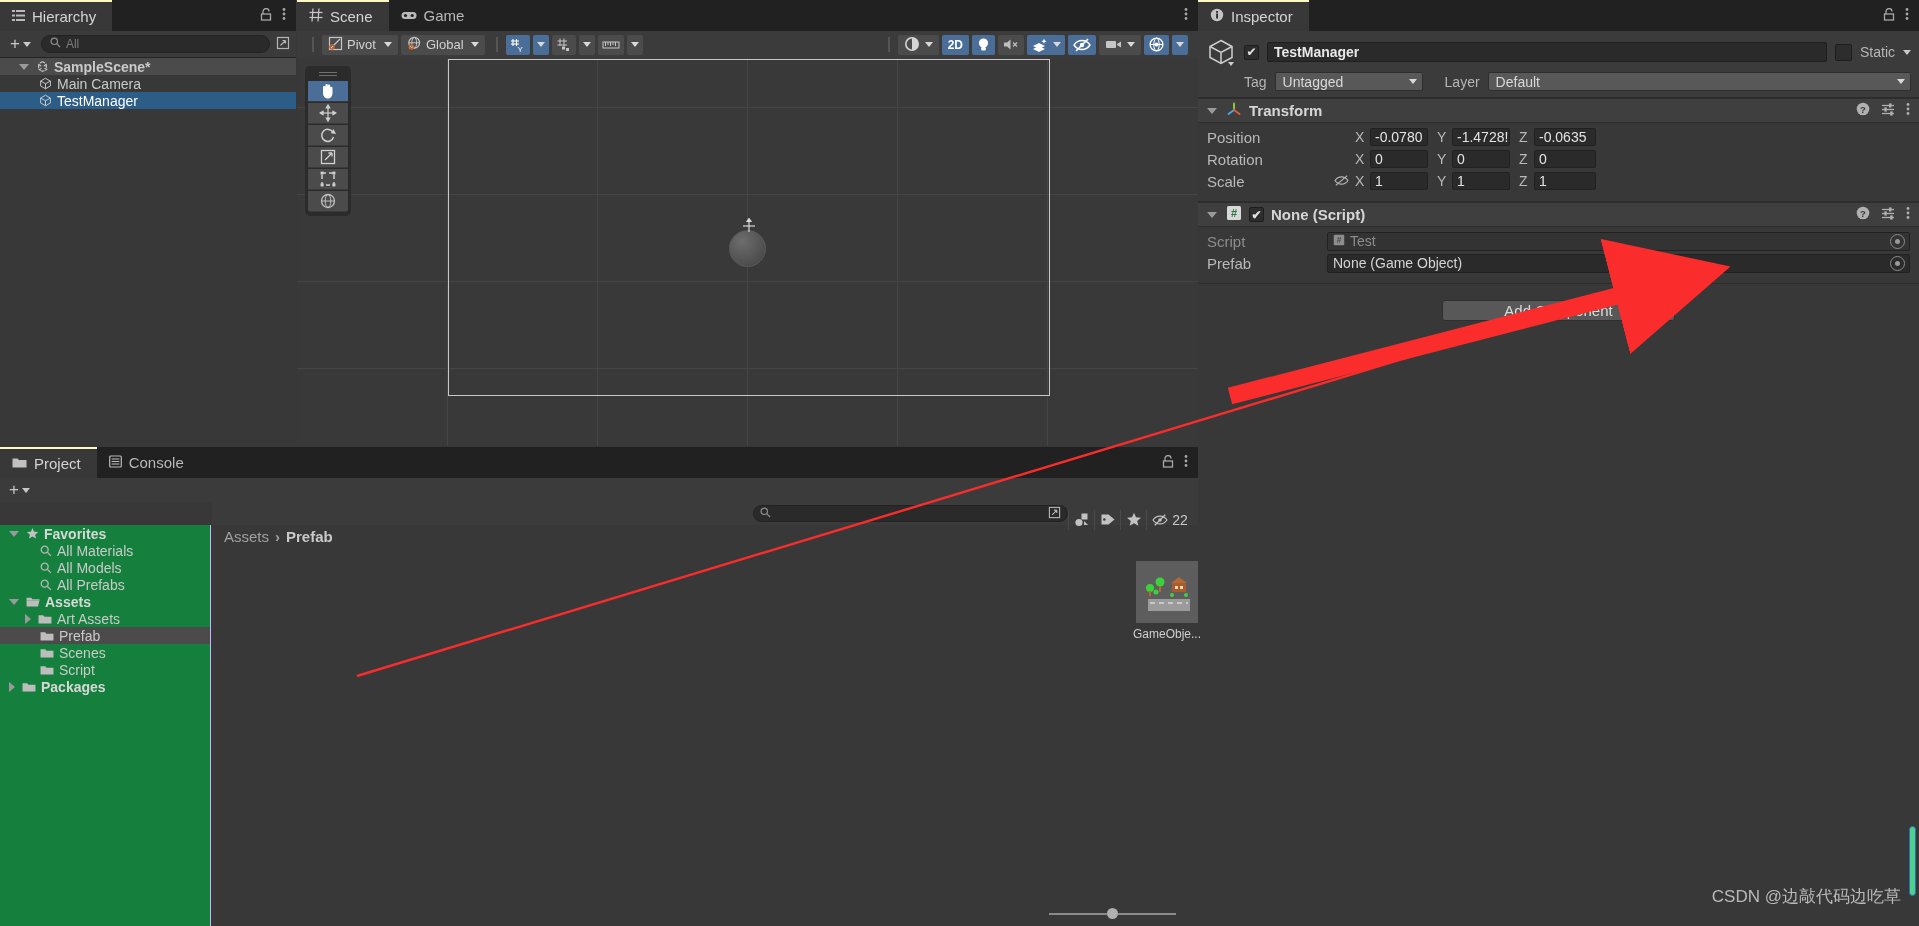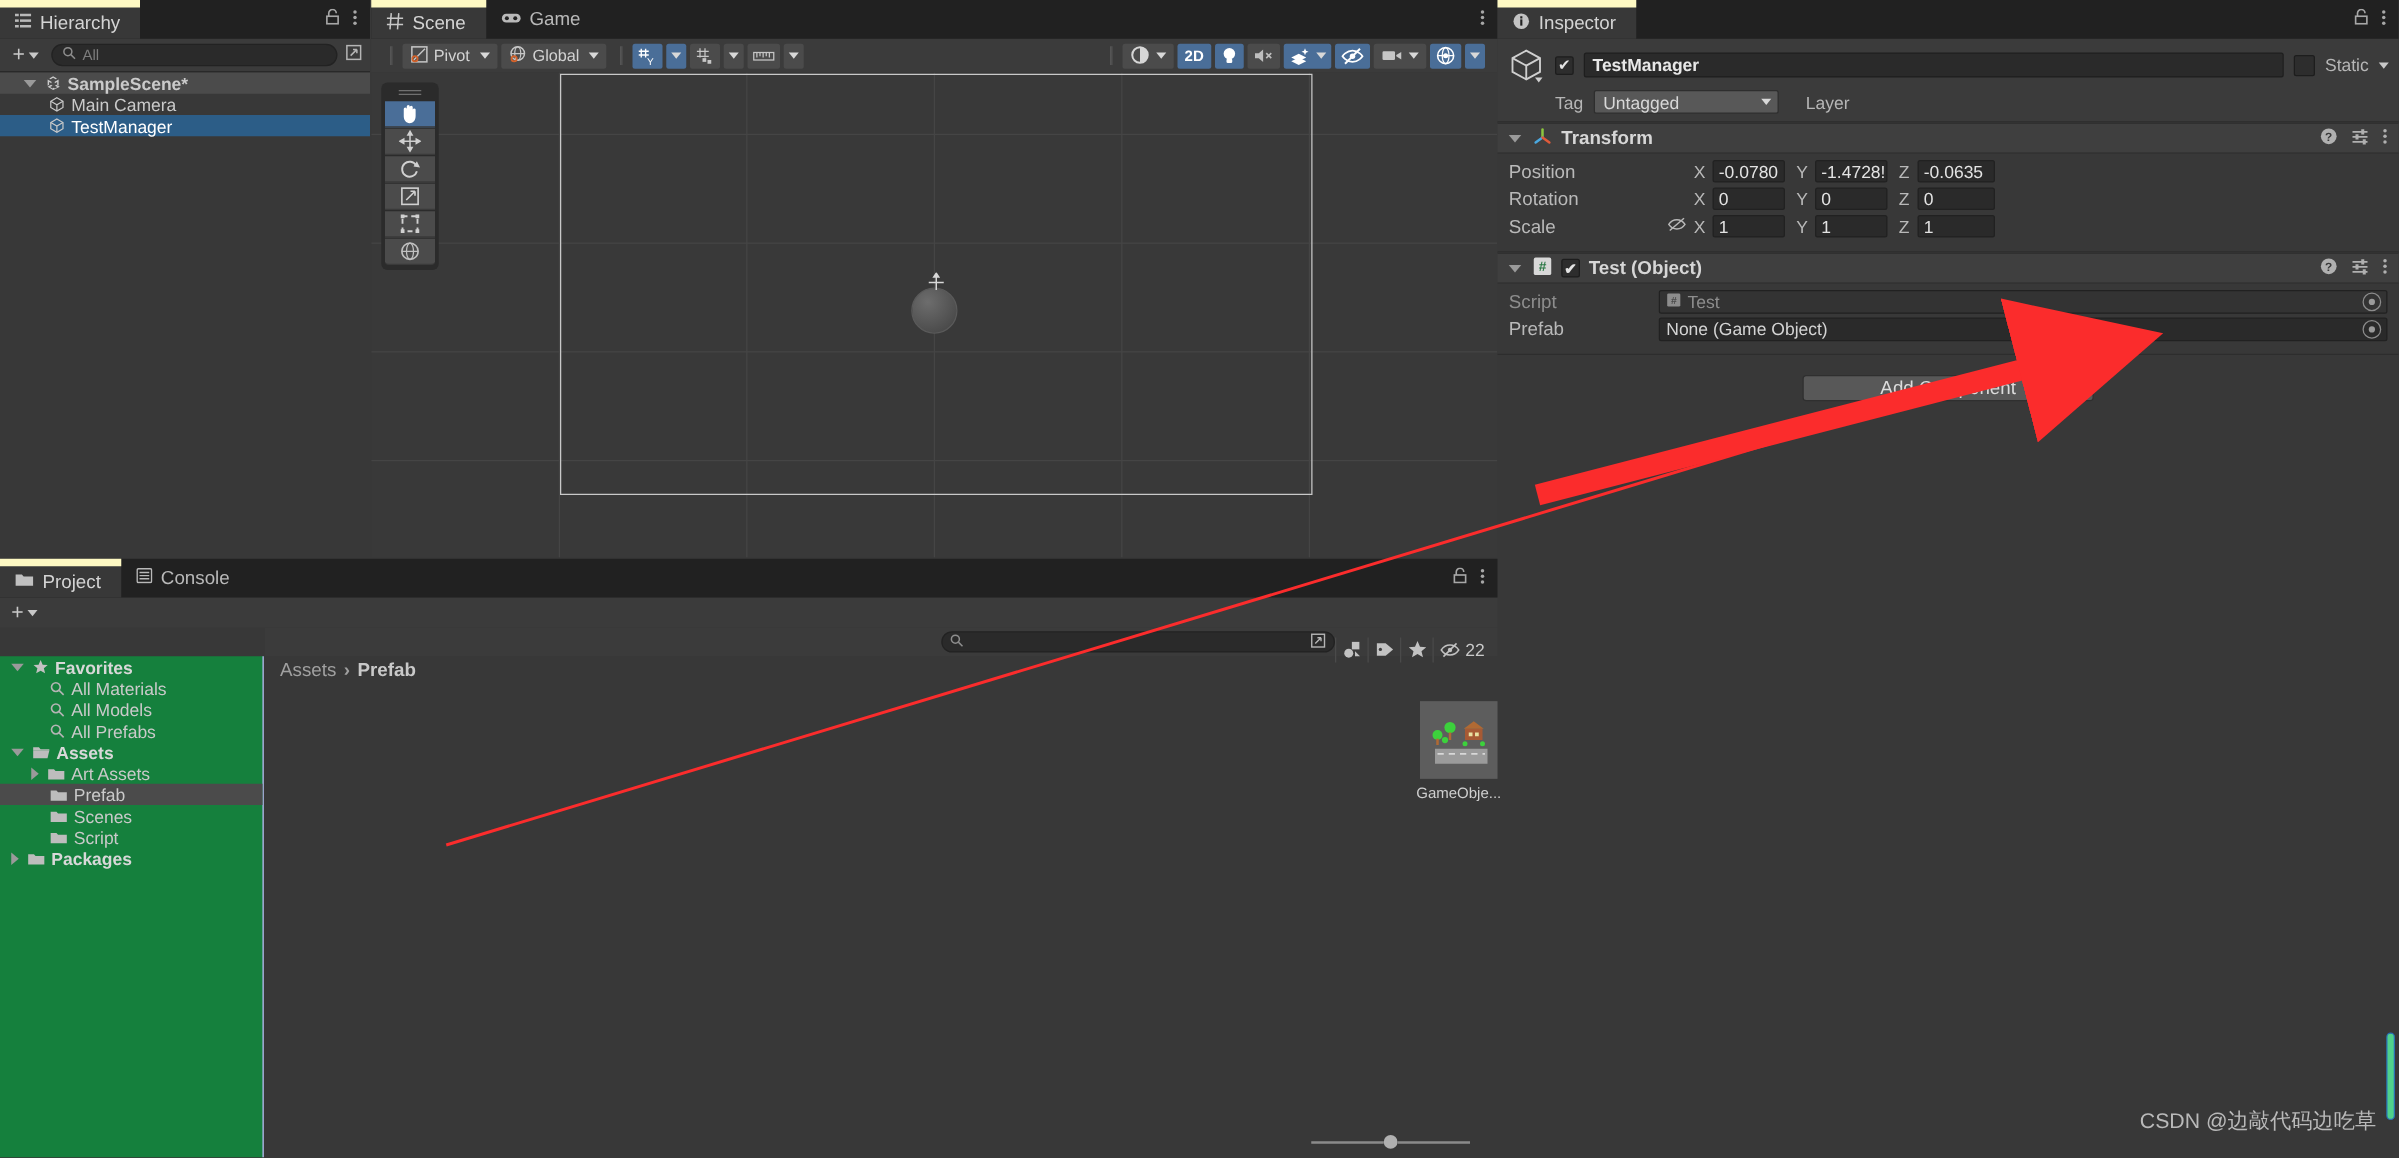--- a/index.html
+++ b/index.html
@@ -18,21 +18,21 @@
   .tabbar {
     height: 31px; background: #212121; display: flex; align-items: stretch;
     position: relative;
   }
   .tab {
     display: flex; align-items: center; gap: 7px;
     padding: 0 16px 0 12px;
     font-size: 15px; color: #b9b9b9;
     background: transparent;
   }
-  .tab.active { background: #383838; color: #d4d4d4; border-top: 6px solid #fef9c3; }
+  .tab.active { background: #383838; color: #d4d4d4; border-top: 2px solid #fef9c3; }
   .tabbar .tools {
     margin-left: auto; display: flex; align-items: center; gap: 10px;
     padding-right: 10px; color: #a7a7a7;
   }
   .toolrow {
     height: 27px; background: #3b3b3b; display: flex; align-items: center;
     gap: 6px; padding: 0 6px; border-bottom: 1px solid #242424;
   }
 
   
@@ -579,20 +579,24 @@
         <span class="lbl">Static</span>
         <span class="caret-dn"></span>
       </div>
       <div class="insp-row1" style="margin-top:5px;padding-left:38px">
         <span class="lbl">Tag</span>
         <span class="dropdown" style="width:148px">
           <span>Untagged</span>
           <span class="caret-sm"></span>
         </span>
         <span class="lbl" style="margin-left:14px">Layer</span>
+        <span class="dropdown" style="flex:1">
+          <span>Default</span>
+          <span class="caret-sm"></span>
+        </span>
       </div>
     </div>
 
     <div>
       <div class="comp-header">
         <span class="tri"></span>
         <span>
           <svg width="16" height="16" viewBox="0 0 16 16">
               <g stroke-width="2" stroke-linecap="round" fill="none">
                 <line x1="8" y1="9" x2="8" y2="2.5" stroke="#8cc63f"></line>
@@ -676,21 +680,21 @@
     <div>
       <div class="comp-header">
         <span class="tri"></span>
         <span>
           <svg width="16" height="16" viewBox="0 0 16 16">
               <rect x="1" y="1" width="14" height="14" rx="1.5" fill="#d8d8d8"></rect>
               <text x="8" y="12" font-size="11" text-anchor="middle" fill="#2c7a46" font-family="Liberation Sans" font-weight="bold">#</text>
             </svg>
         </span>
         <span class="chk">✔</span>
-        <span>Test (Object)</span>
+        <span>None (Script)</span>
         <span class="hdr-tools">
           <span>
             <svg width="14" height="14" viewBox="0 0 14 14">
                 <circle cx="7" cy="7" r="6.3" fill="#b0b0b0"></circle>
                 <text x="7" y="10.6" font-size="9.5" text-anchor="middle" fill="#383838" font-family="Liberation Sans" font-weight="bold">?</text>
               </svg>
           </span>
           <span>
             <svg width="14" height="14" viewBox="0 0 14 14">
                 <g stroke="#b0b0b0" stroke-width="1.3">

